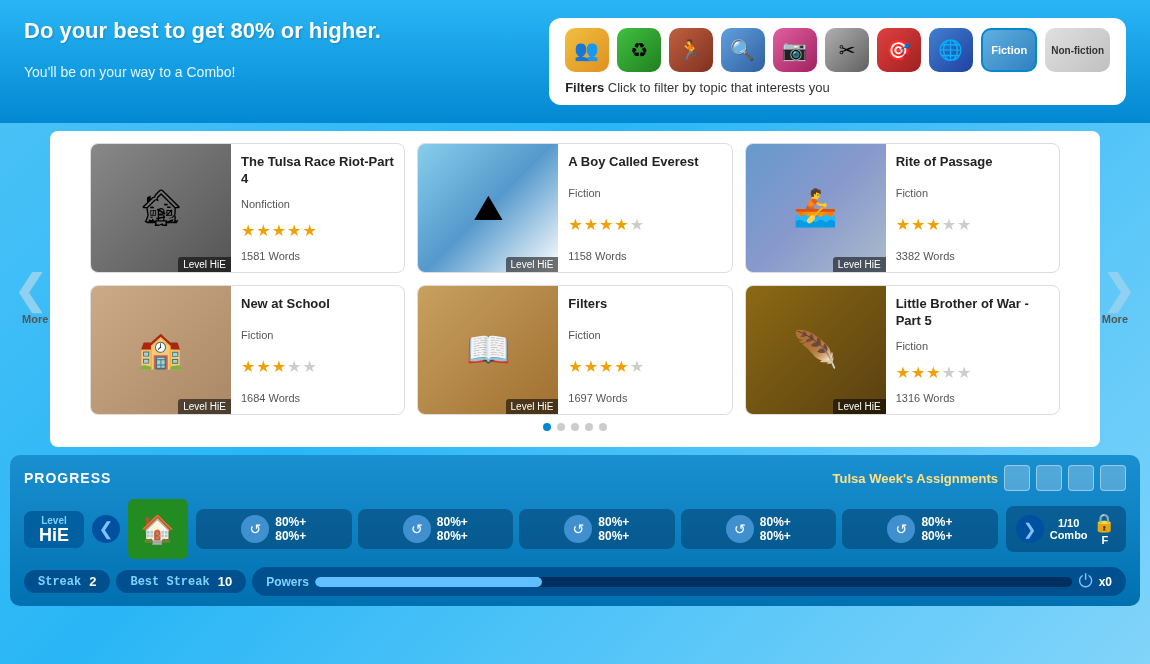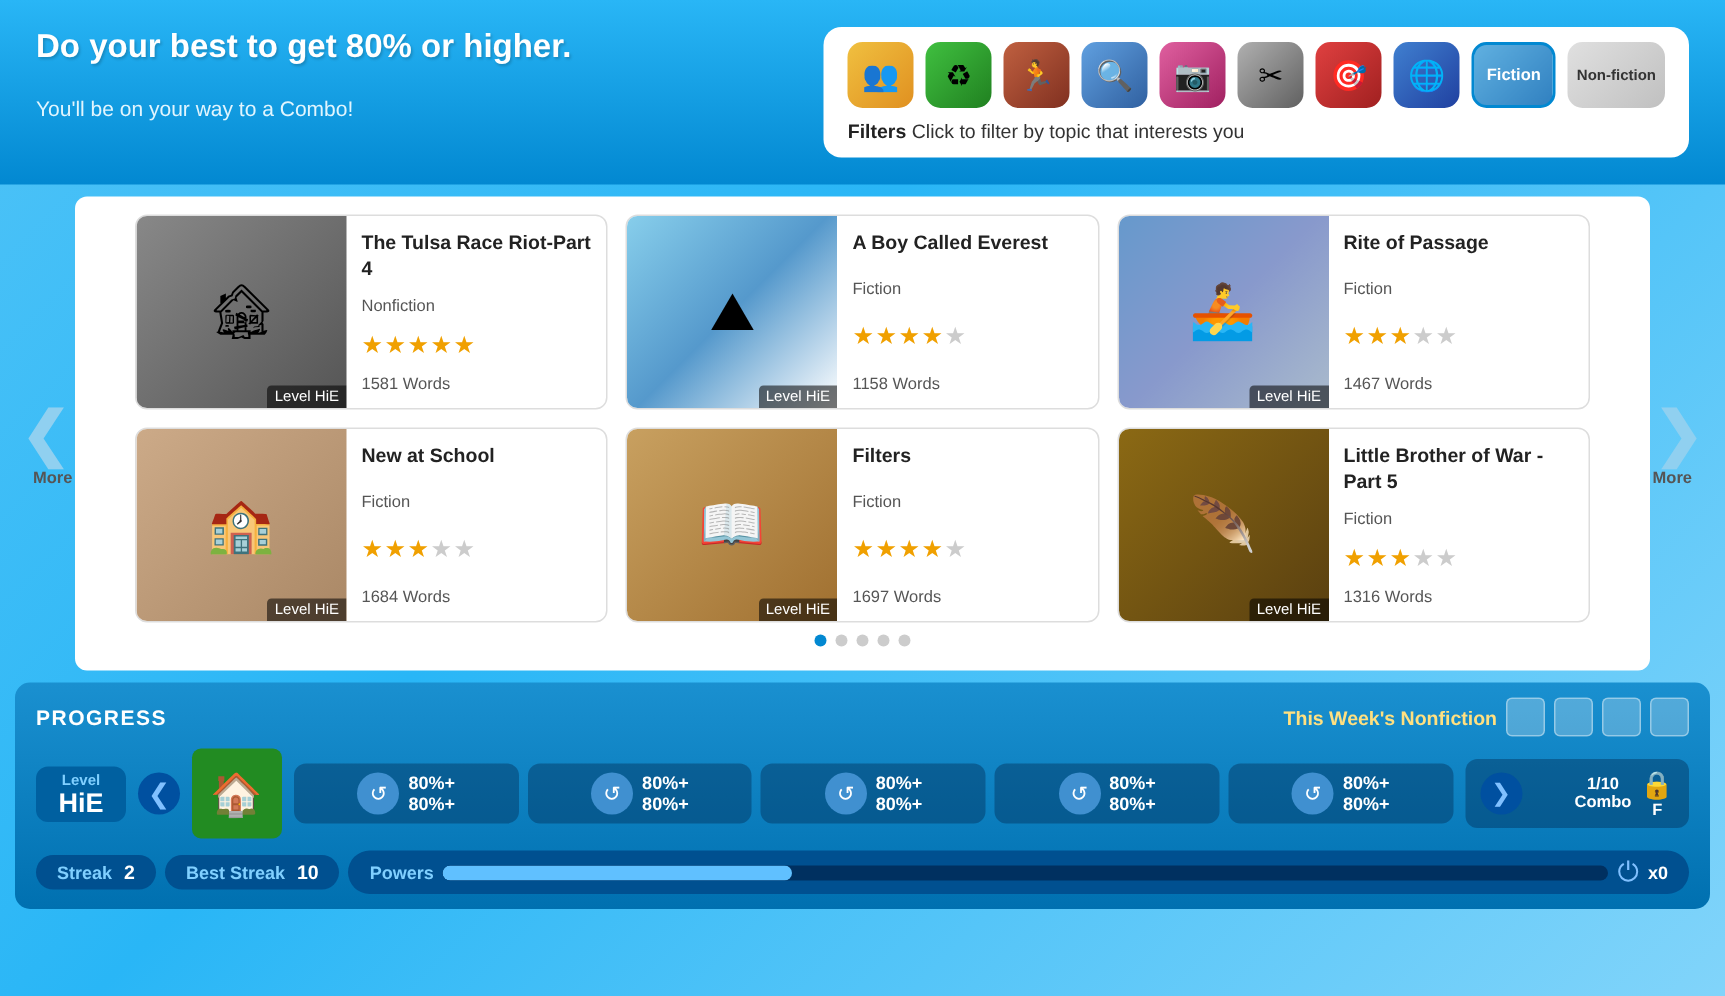--- a/index.html
+++ b/index.html
@@ -379,20 +379,21 @@
       border-radius: 20px;
       padding: 4px 14px;
       display: flex;
       align-items: center;
       gap: 8px;
     }
     .stat-label {
       color: #80d0ff;
       font-size: 12px;
       font-weight: bold;
+      font-family: Liberation Mono, monospace;
     }
     .stat-value {
       color: white;
       font-size: 13px;
       font-weight: bold;
     }
     .powers-section {
       display: flex;
       align-items: center;
       gap: 6px;
@@ -515,21 +516,21 @@
     <div class="card-info">
       <div class="card-title">Rite of Passage</div>
       <div class="card-genre">Fiction</div>
       <div class="stars">
               <span class="star full">★</span>
               <span class="star full">★</span>
               <span class="star full">★</span>
               <span class="star empty">★</span>
               <span class="star empty">★</span>
             </div>
-      <div class="card-words">1467 Words</div>
+      <div class="card-words">3382 Words</div>
     </div>
   </div>
         <div class="card">
     <div class="card-image img-school">
       <div class="card-image-bg" style="font-size:36px;">🏫</div>
       <div class="card-level-badge">Level HiE</div>
     </div>
     <div class="card-info">
       <div class="card-title">New at School</div>
       <div class="card-genre">Fiction</div>
@@ -591,21 +592,21 @@
 
     <button class="arrow-btn right" style="right:-36px;">❯</button>
     <span class="arrow-label right">More</span>
   </div>
 </div>
 
 <div class="progress-section">
   <div class="progress-header">
     <span class="progress-title">PROGRESS</span>
     <div class="assignments-row">
-      <span class="assignments-label">This Week's Nonfiction</span>
+      <span class="assignments-label">Tulsa Week's Assignments</span>
       <div class="assignment-box"></div>
       <div class="assignment-box"></div>
       <div class="assignment-box"></div>
       <div class="assignment-box"></div>
     </div>
   </div>
 
   <div class="level-progress-row">
 
     <div class="level-badge">
@@ -649,21 +650,21 @@
     <div class="progress-slot-icon">↺</div>
     <div>
       <div class="progress-slot-text">80%+</div>
       <div class="progress-slot-text">80%+</div>
     </div>
   </div>
       </div>
 
     <div class="combo-slot">
       <button class="combo-nav">❯</button>
-      <div style="text-align:center;margin-left:29px;">
+      <div style="text-align:center;">
         <div class="combo-text">1/10<br>Combo</div>
       </div>
       <div style="text-align:center;">
         <span class="combo-lock">🔒</span>
         <div class="combo-text">F</div>
       </div>
     </div>
   </div>
 
   <div class="bottom-stats">

